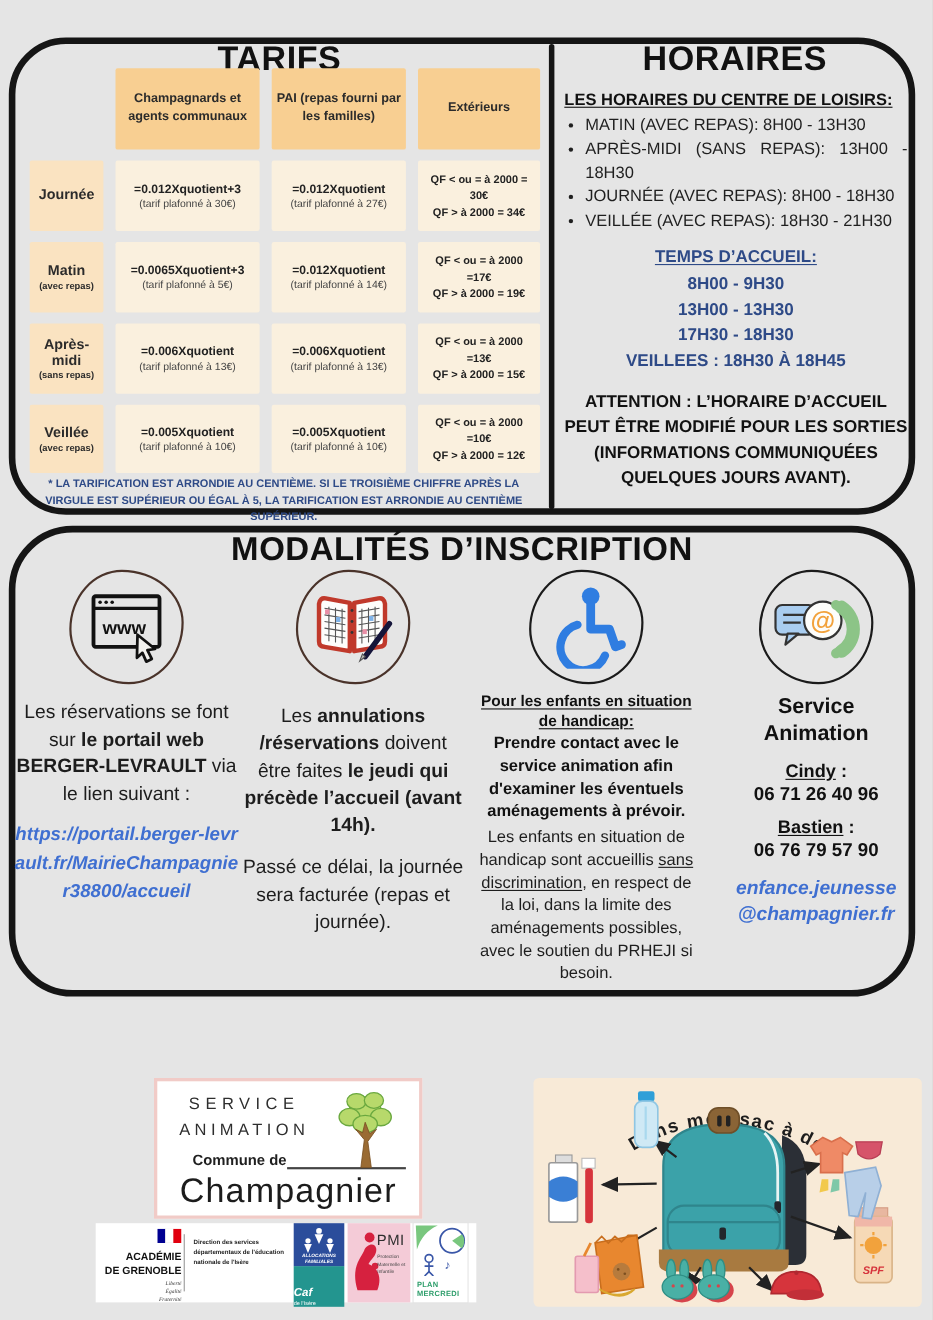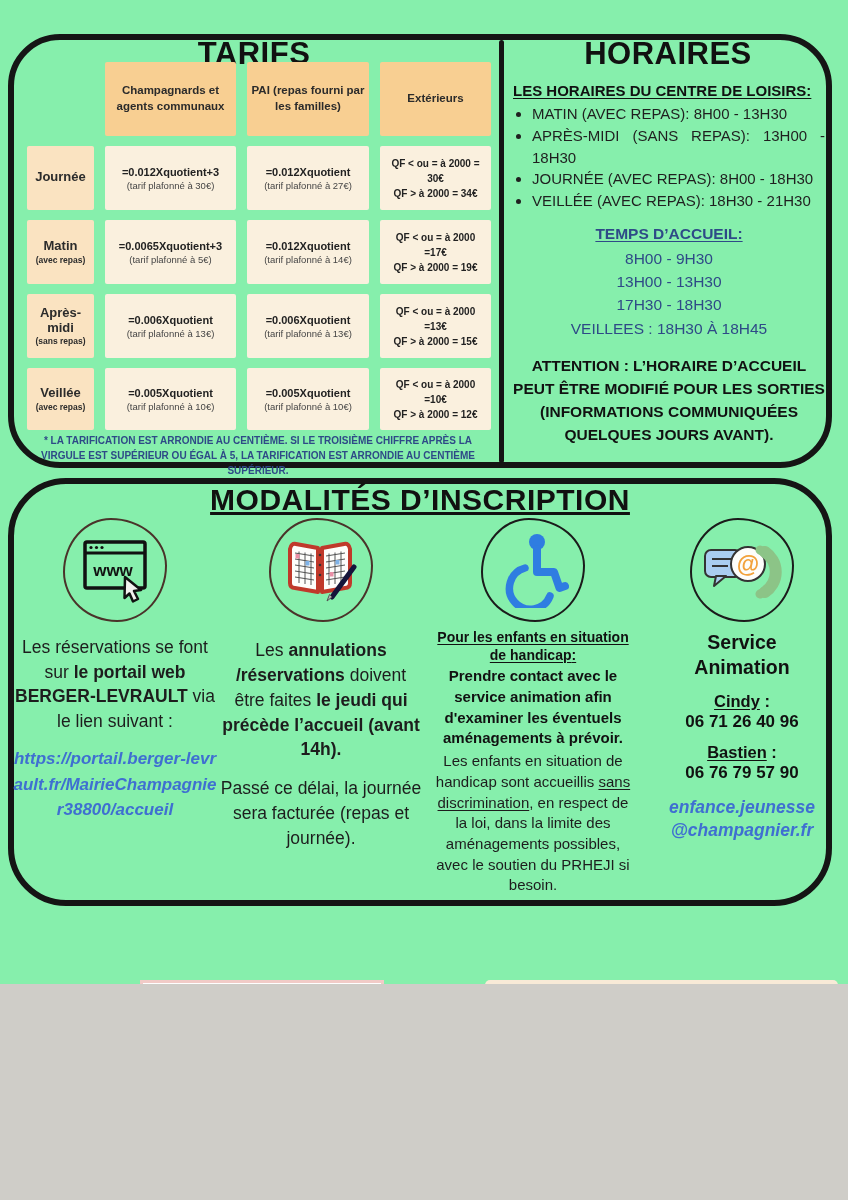--- a/index.html
+++ b/index.html
@@ -1,17 +1,17 @@
 <!DOCTYPE html>
 <html><head>
 <meta charset="utf-8">
 <style>
   * { margin:0; padding:0; box-sizing:border-box; }
   body { background:#cfcdc8; font-family:"Liberation Sans","DejaVu Sans",sans-serif; }
-  .page { position:relative; width:848px; height:984px; background:#86efac; overflow:hidden;
+  .page { position:relative; width:848px; height:1200px; background:#e5e5e5; overflow:hidden;
           color:#1c1c1c; margin:0 auto; }
 
   
   .panel { position:absolute; border:6px solid #151515; background:transparent; }
   .top-panel { left:8px; top:34px; width:824px; height:434px; border-radius:52px; }
   .panel-divider { position:absolute; left:499px; top:40px; width:5px; height:423px; background:#151515; border-radius:3px; }
 
   .tarifs-title { position:absolute; left:8px; top:36px; width:492px; text-align:center;
                   font-size:31px; font-weight:800; letter-spacing:.5px; color:#111; }
   .horaires-title { position:absolute; left:504px; top:36px; width:328px; text-align:center;
@@ -36,27 +36,27 @@
             font-size:10px; font-weight:700; color:#2e4a87; line-height:1.5; }
 
   
   .horaires-body { position:absolute; left:513px; top:82px; width:312px; }
   .h-heading { font-size:15px; font-weight:800; color:#111;
                text-decoration:underline; text-underline-offset:2px; margin-bottom:3px; }
   .h-list { list-style:disc; padding-left:19px; margin-top:4px; }
   .h-list li { font-size:15px; line-height:1.45; color:#1f1f1f; text-align:justify; }
   .temps { margin-top:13px; text-align:center; color:#2e4a87; }
   .temps-title { font-size:15.5px; font-weight:800; text-decoration:underline; text-underline-offset:2px; margin-bottom:4px; }
-  .temps-line { font-size:15.5px; font-weight:400; line-height:1.5; }
+  .temps-line { font-size:15.5px; font-weight:700; line-height:1.5; }
   .attention { margin-top:15px; text-align:center; font-size:15.5px; font-weight:700; line-height:1.48; color:#111; }
 
   
   .modal-panel { left:8px; top:478px; width:824px; height:428px; border-radius:58px; }
   .modal-title { position:absolute; left:8px; top:483px; width:824px; text-align:center;
-                 font-size:30px; font-weight:800; letter-spacing:.5px; color:#111;text-decoration:underline; }
+                 font-size:30px; font-weight:800; letter-spacing:.5px; color:#111; }
   .mcols { position:absolute; left:16px; top:518px; width:808px;
            display:grid; grid-template-columns:198px 214px 210px 186px; }
   .mcol { display:flex; flex-direction:column; align-items:center; text-align:center; }
   .mcol4 { padding-left:22px; }
   .icon-circle { width:104px; height:104px; display:flex; align-items:center; justify-content:center;
                  border-radius:46% 54% 48% 52% / 52% 46% 54% 48%; }
   .ring-brown { border:2.5px solid #4a332a; }
   .ring-dark  { border:2.5px solid #1b1b1b; }
   .m-text1 { margin-top:13px; font-size:17.5px; line-height:1.4; color:#1d1d1d; width:202px; }
   .portal-link { display:block; margin-top:13px; width:208px; font-size:17px; font-weight:700; font-style:italic;

